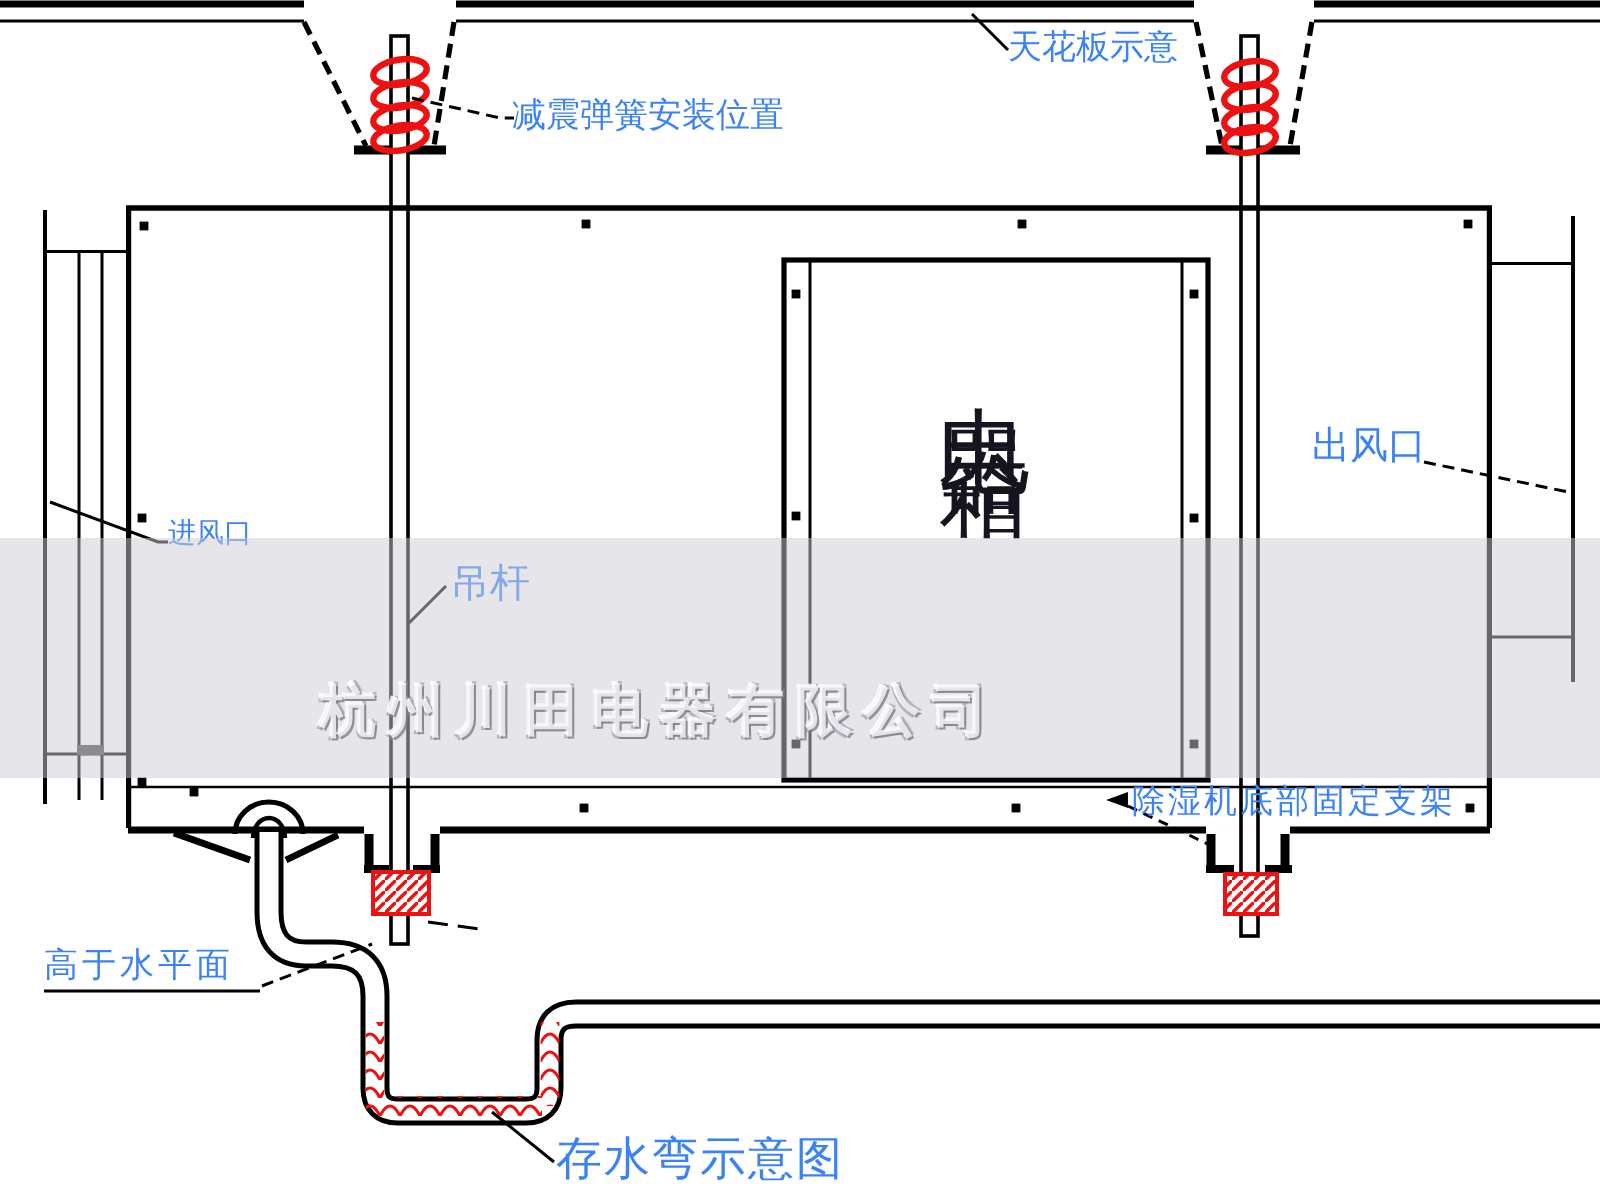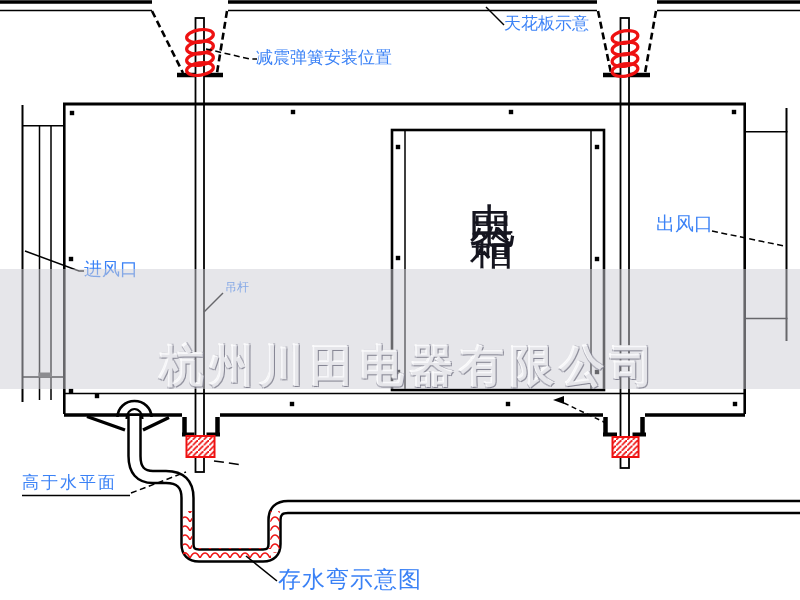--- a/index.html
+++ b/index.html
@@ -8,22 +8,22 @@
     font-family:"Liberation Serif", serif;
   }
   #lineart{position:absolute;left:0;top:0;z-index:1;}
   .lbl{
     position:absolute;z-index:2;color:#3b82f6;font-size:16px;line-height:1.1;
     white-space:nowrap;font-family:"Liberation Serif", serif;
   }
   #lb-spring{left:256px;top:49px;font-size:17px;}
   #lb-ceiling{left:504px;top:15px;font-size:17px;}
   #lb-outlet{left:656px;top:214px;font-size:19px;}
-  #lb-inlet{left:84px;top:260px;font-size:18px;}
-  #lb-rod{left:225px;top:281px;font-size:12px;}
+  #lb-inlet{left:84px;top:260px;font-size:14px;}
+  #lb-rod{left:225px;top:281px;font-size:20px;}
   #lb-bracket{left:566px;top:392px;font-size:16.5px;letter-spacing:1.5px;}
   #lb-pad{left:245px;top:456px;font-size:16.5px;letter-spacing:1px;}
   #lb-level{left:22px;top:474px;font-size:17px;letter-spacing:2px;}
   #lb-trap{left:278px;top:567px;font-size:23px;letter-spacing:1px;}
   #ebox-label{
     position:absolute;z-index:2;left:461px;top:166px;
     writing-mode:vertical-rl;text-orientation:upright;
     font-size:46px;letter-spacing:12px;color:#15151f;
     font-family:"Liberation Serif", serif;
   }
@@ -34,21 +34,21 @@
   .wm-text{
     position:absolute;z-index:4;pointer-events:none;white-space:nowrap;font-weight:bold;
   }
   #wm-url{
     left:158px;top:290px;font-size:42px;
     font-family:"DejaVu Sans", sans-serif;
     color:rgba(255,255,255,0.85);
     text-shadow:0 0 2px rgba(125,125,140,0.6),1px 1px 0 rgba(125,125,140,0.4),-1px -1px 0 rgba(255,255,255,0.7);
   }
   #wm-company{
-    left:160px;top:337px;font-size:44px;letter-spacing:6px;
+    left:160px;top:337px;font-size:28px;letter-spacing:6px;
     font-family:"Liberation Serif", serif;
     color:rgba(250,250,252,0.8);
     text-shadow:1px 1px 0 rgba(120,120,135,0.75),-1px -1px 0 rgba(255,255,255,0.85),
                 1px -1px 0 rgba(140,140,155,0.55),-1px 1px 0 rgba(140,140,155,0.55);
   }
 </style>
 </head>
 <body>
 
 <div id="stage">
@@ -193,20 +193,21 @@
       <path d="M246,556 L277,581"></path>
     </g>
     <polygon points="553,400 564,396 564,404" fill="#000"></polygon>
   </svg>
 
   <div class="lbl" id="lb-spring">减震弹簧安装位置</div>
   <div class="lbl" id="lb-ceiling">天花板示意</div>
   <div class="lbl" id="lb-outlet">出风口</div>
   <div class="lbl" id="lb-inlet">进风口</div>
   <div class="lbl" id="lb-rod">吊杆</div>
+  <div class="lbl" id="lb-bracket">除湿机底部固定支架</div>
   <div class="lbl" id="lb-level">高于水平面</div>
   <div class="lbl" id="lb-trap">存水弯示意图</div>
 
   <div id="ebox-label">电器箱</div>
 
   <div id="wm-band"></div>
   <div class="wm-text" id="wm-company">杭州川田电器有限公司</div>
 
 </div>
 

